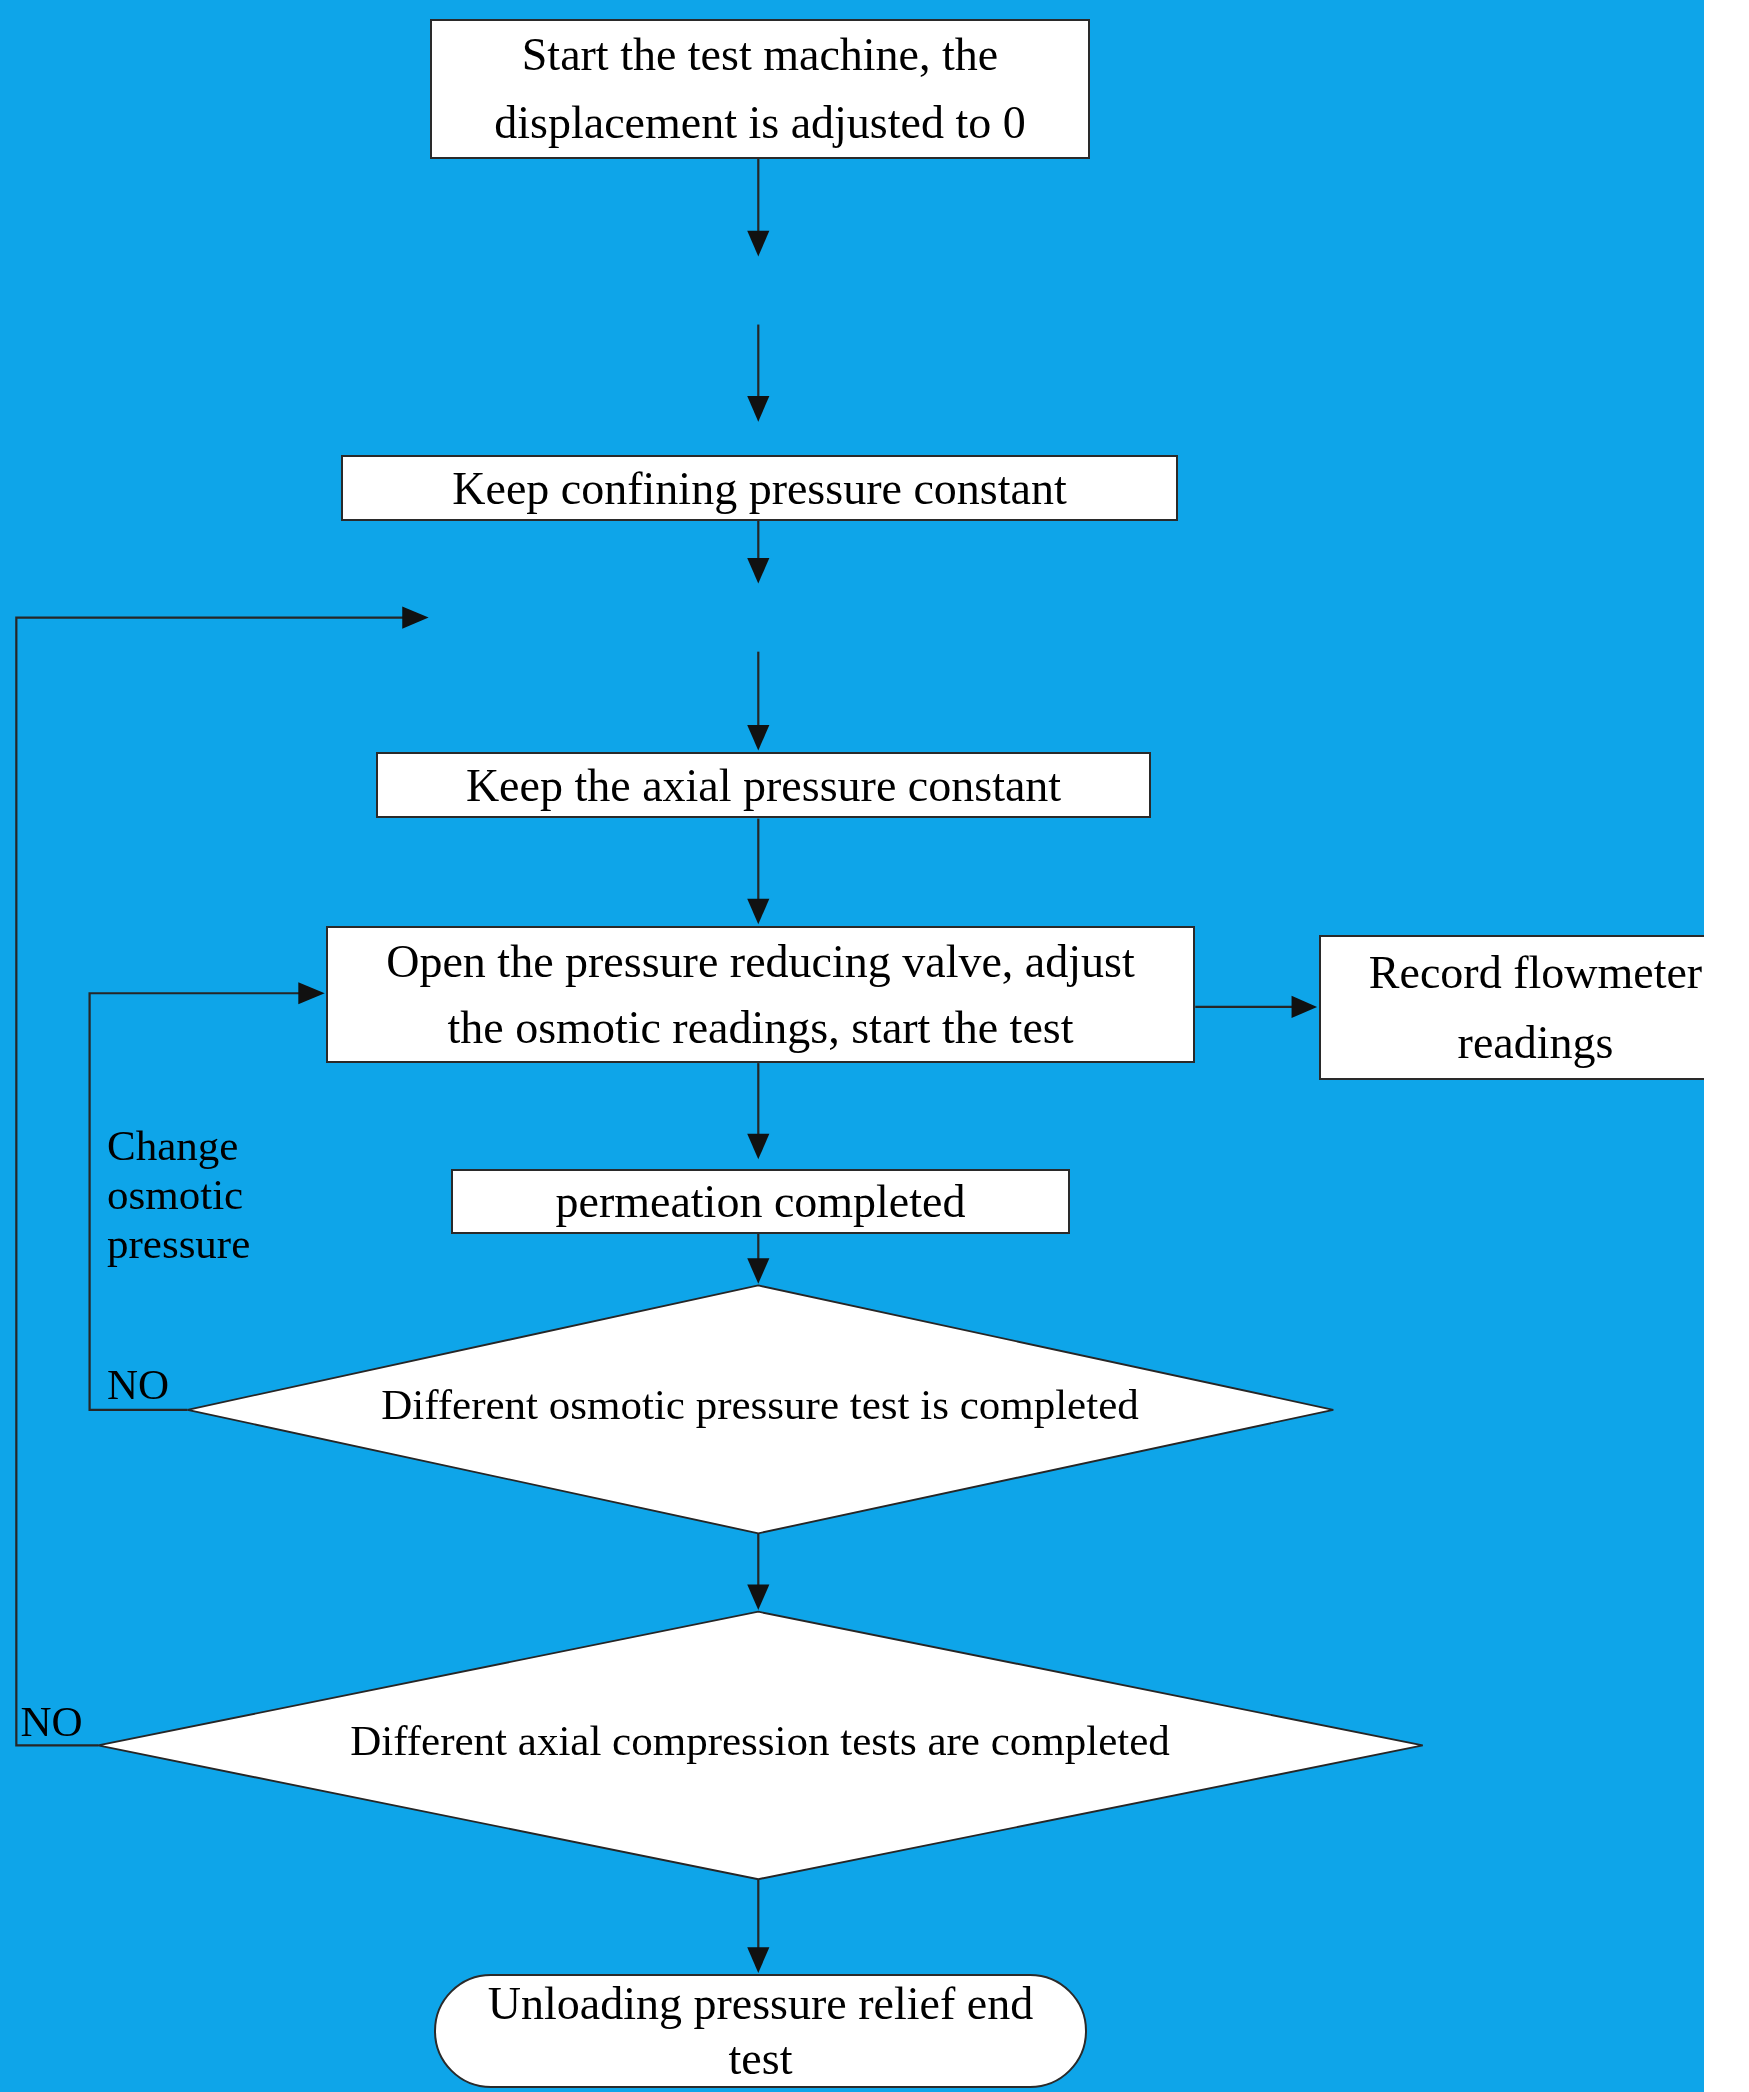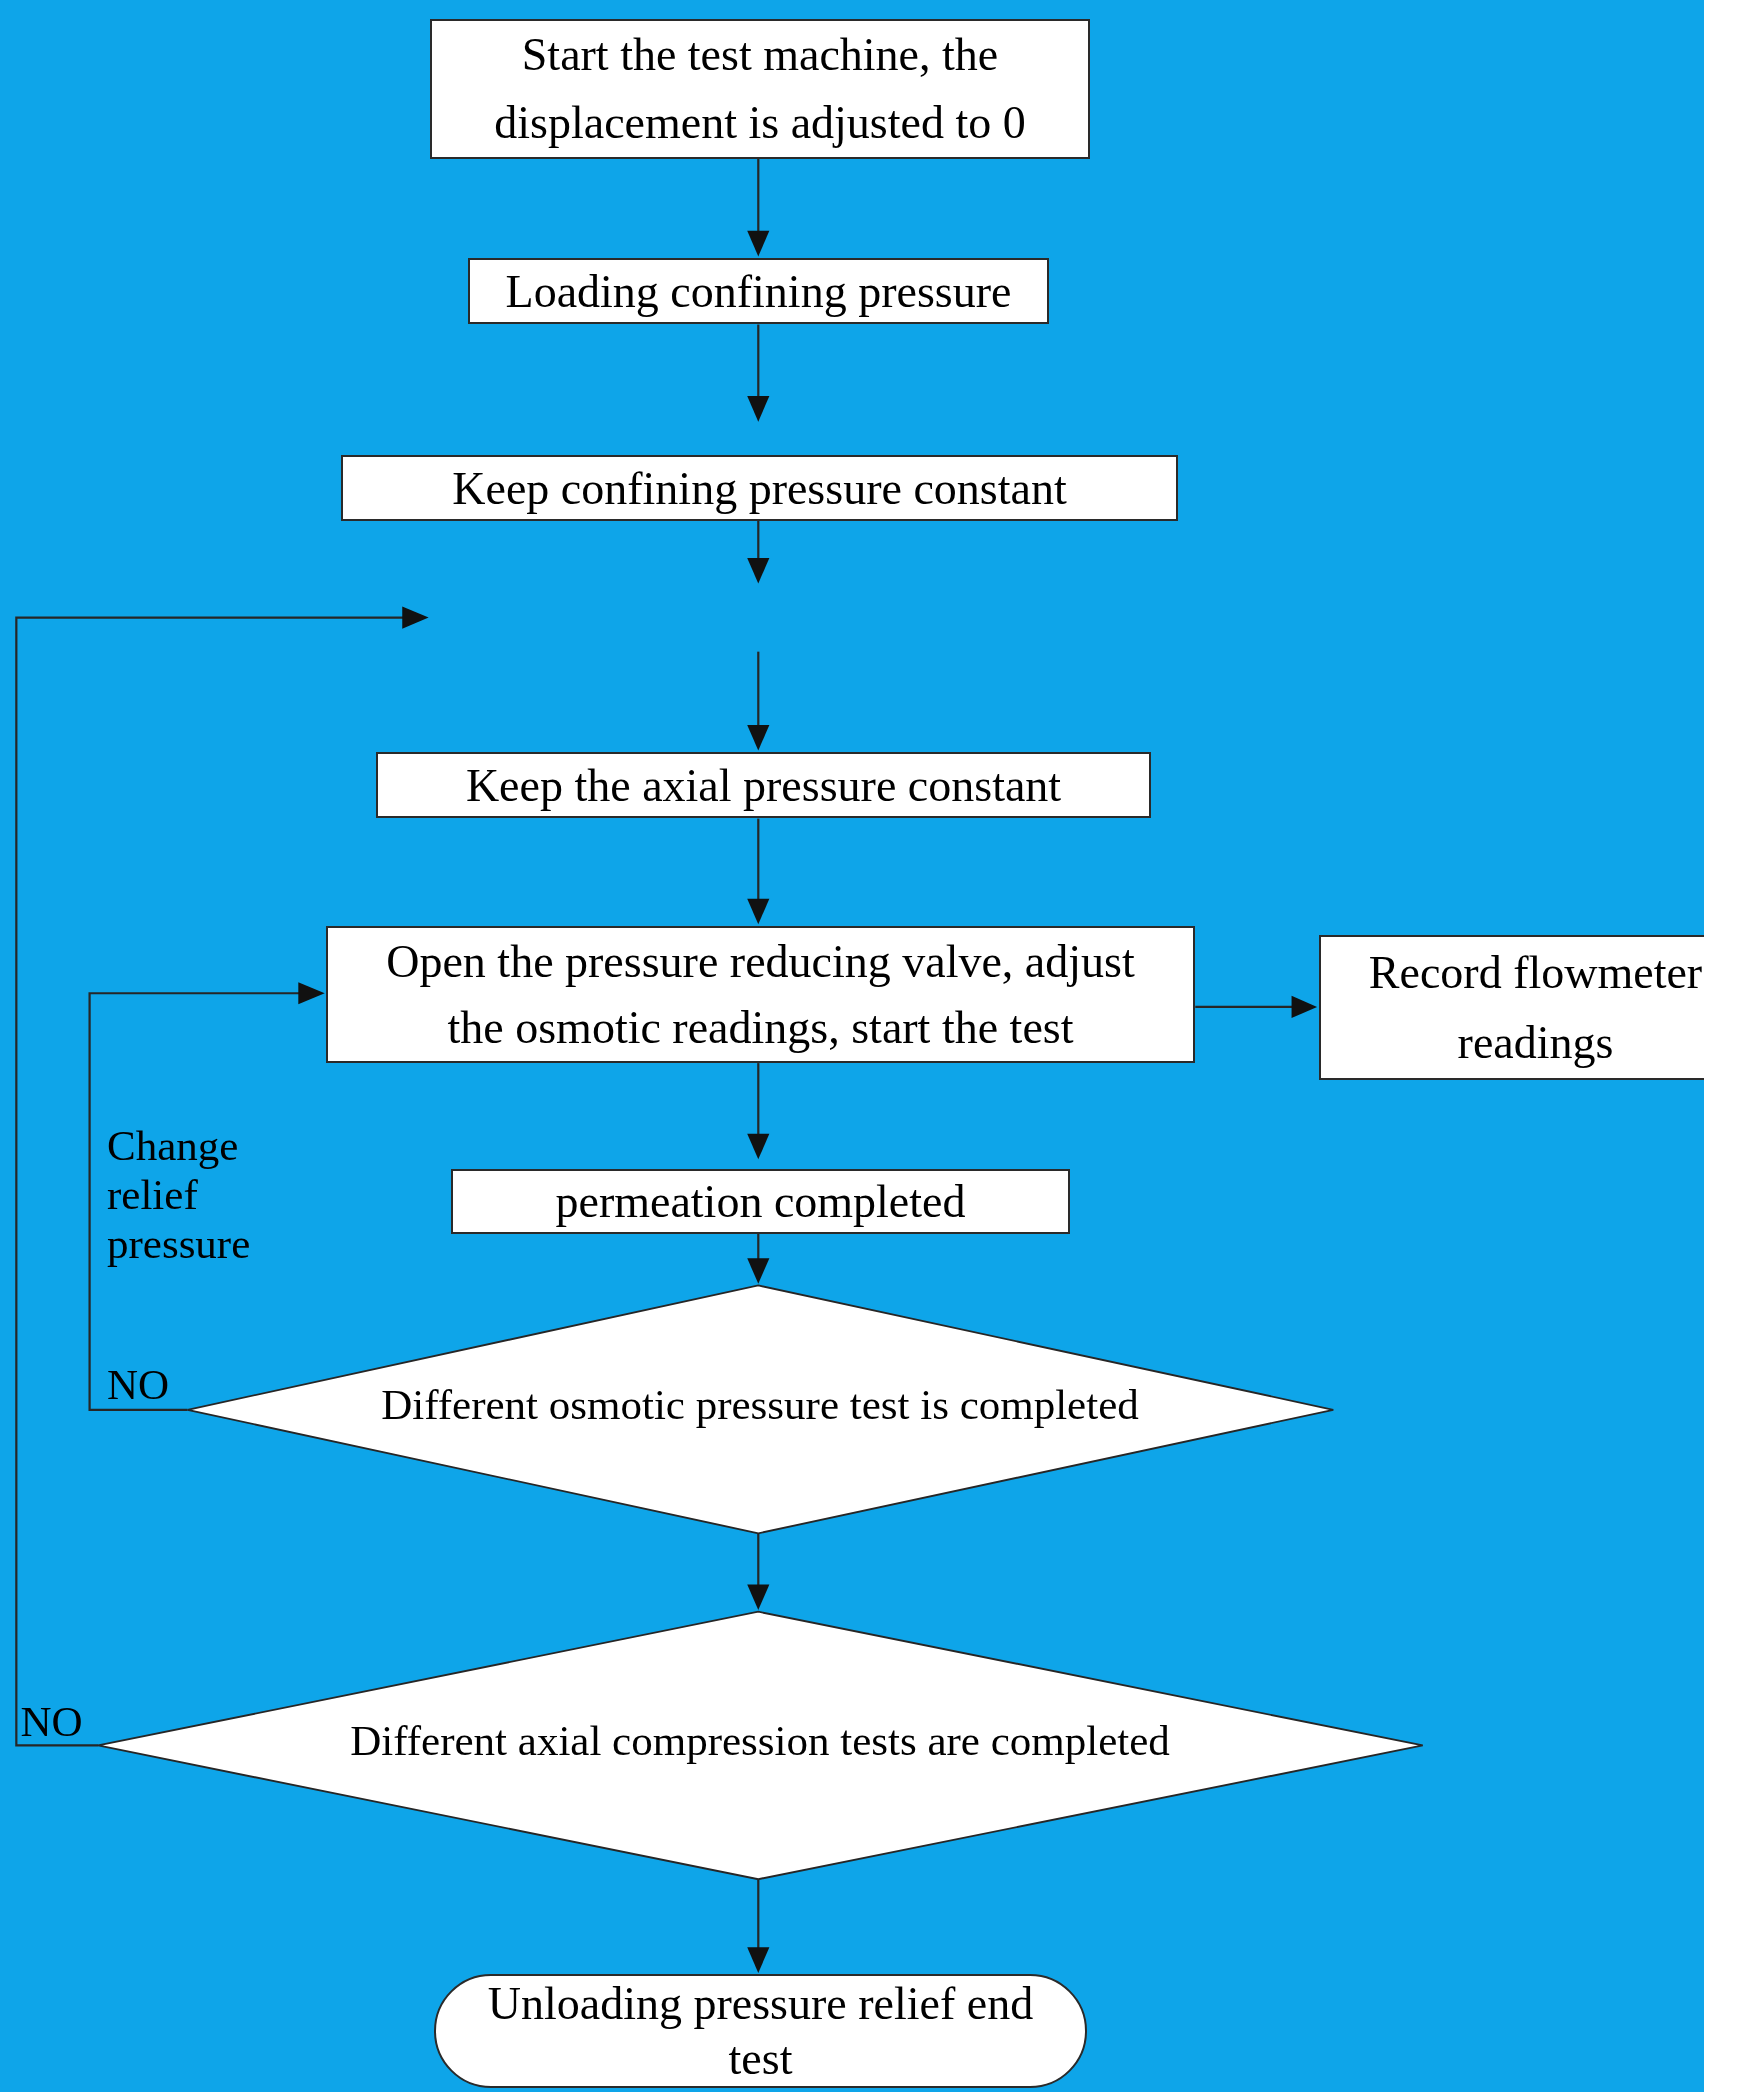--- a/index.html
+++ b/index.html
@@ -112,23 +112,20 @@
 
     <polygon class="diamond" points="890,1509 1565,1655 890,1800 220,1655"></polygon>
     <polygon class="diamond" points="890,1892 1670,2049 890,2206 115,2049"></polygon>
   </svg>
 
   <div class="node" style="left:430px; top:19px; width:660px; height:140px; line-height:68px;">
     <span class="ln">Start the test machine, the</span>
     <span class="ln">displacement is adjusted to 0</span>
   </div>
 
-  <div class="node" style="left:468px; top:258px; width:581px; height:66px;">
-    <span class="ln">Loading confining pressure</span>
-  </div>
 
   <div class="node" style="left:341px; top:423px; width:837px; height:66px;margin-top:32px;">
     <span class="ln">Keep confining pressure constant</span>
   </div>
 
 
   <div class="node" style="left:376px; top:752px; width:775px; height:66px;">
     <span class="ln">Keep the axial pressure constant</span>
   </div>
 
@@ -150,21 +147,21 @@
 
   <div class="diamond-label" style="left:249px; top:1716px; width:1022px; font-size:43px;">Different axial compression tests are completed</div>
 
   <div class="node" style="left:434px; top:1974px; width:653px; height:114px; border-radius:60px; line-height:55px;">
     <span class="ln">Unloading pressure relief end</span>
     <span class="ln">test</span>
   </div>
 
   <div class="float-label" style="left:107px; top:1121px; font-size:43px; line-height:49px;">
     <span class="ln">Change</span>
-    <span class="ln">relief</span>
+    <span class="ln">osmotic</span>
     <span class="ln">pressure</span>
   </div>
 
   <div class="float-label" style="left:107px; top:1360px; font-size:43px;">NO</div>
 
   <div class="float-label" style="left:20.4px; top:1697px; font-size:43px;">NO</div>
 
 </div>
 
 

